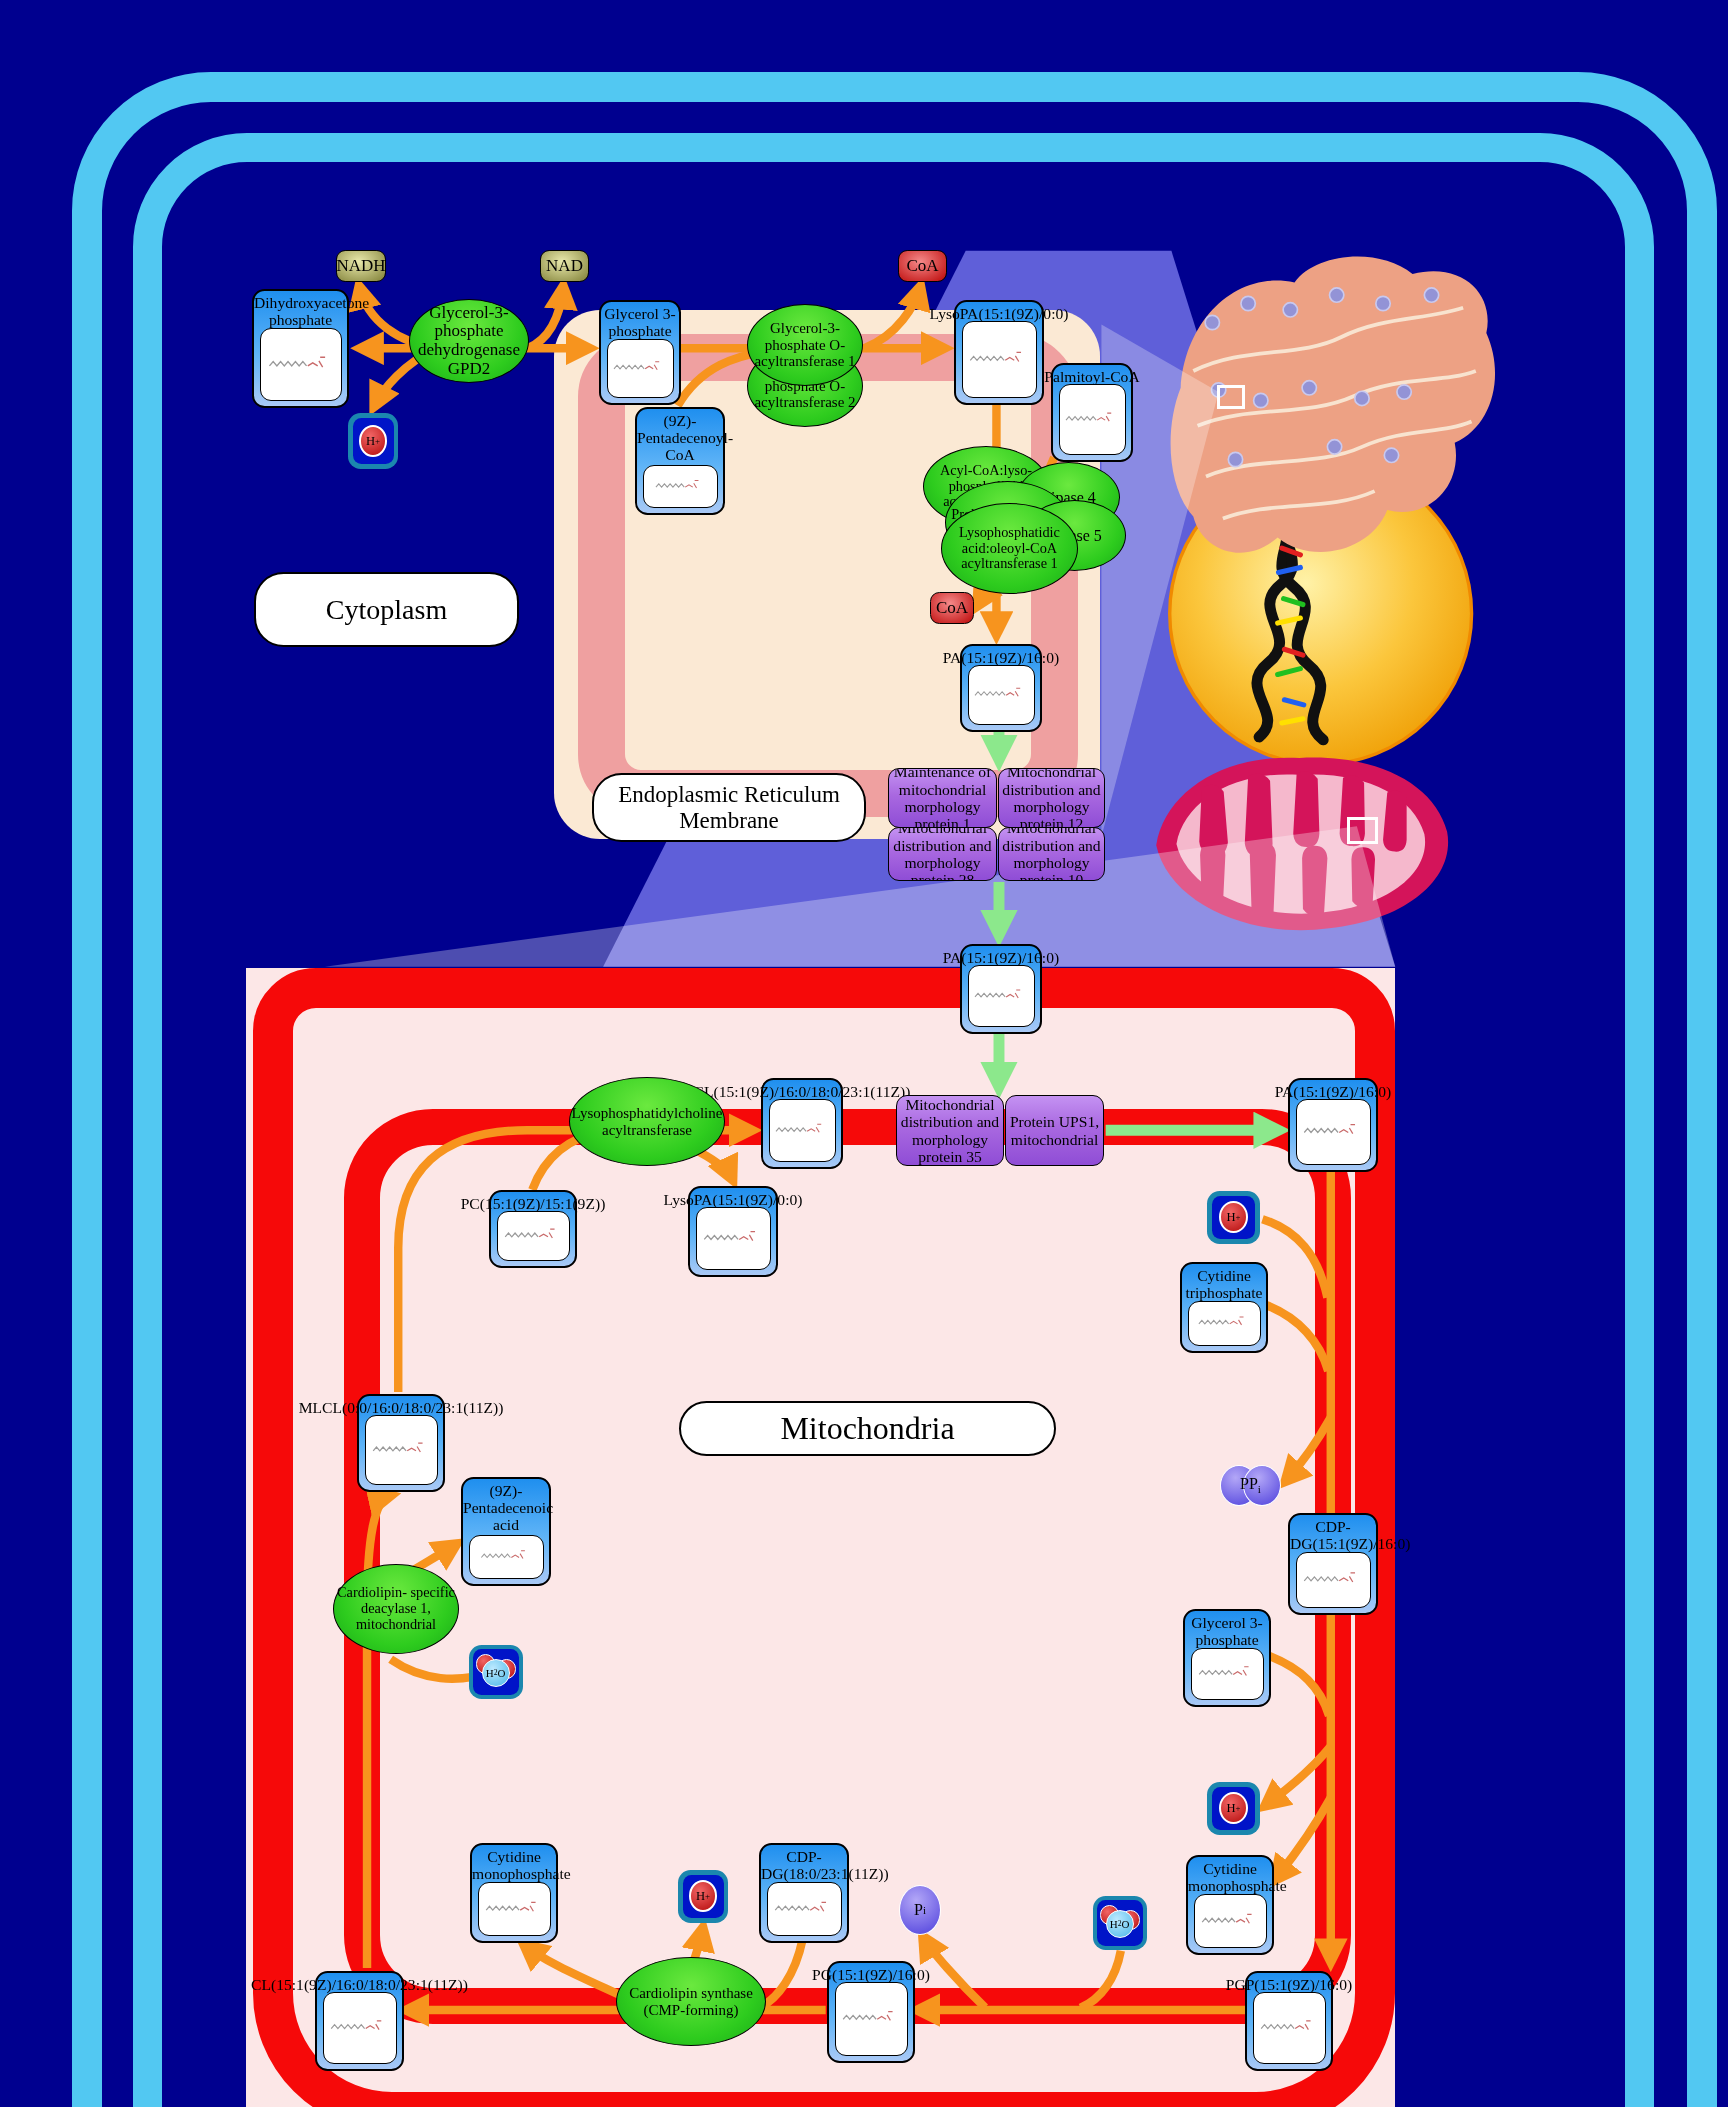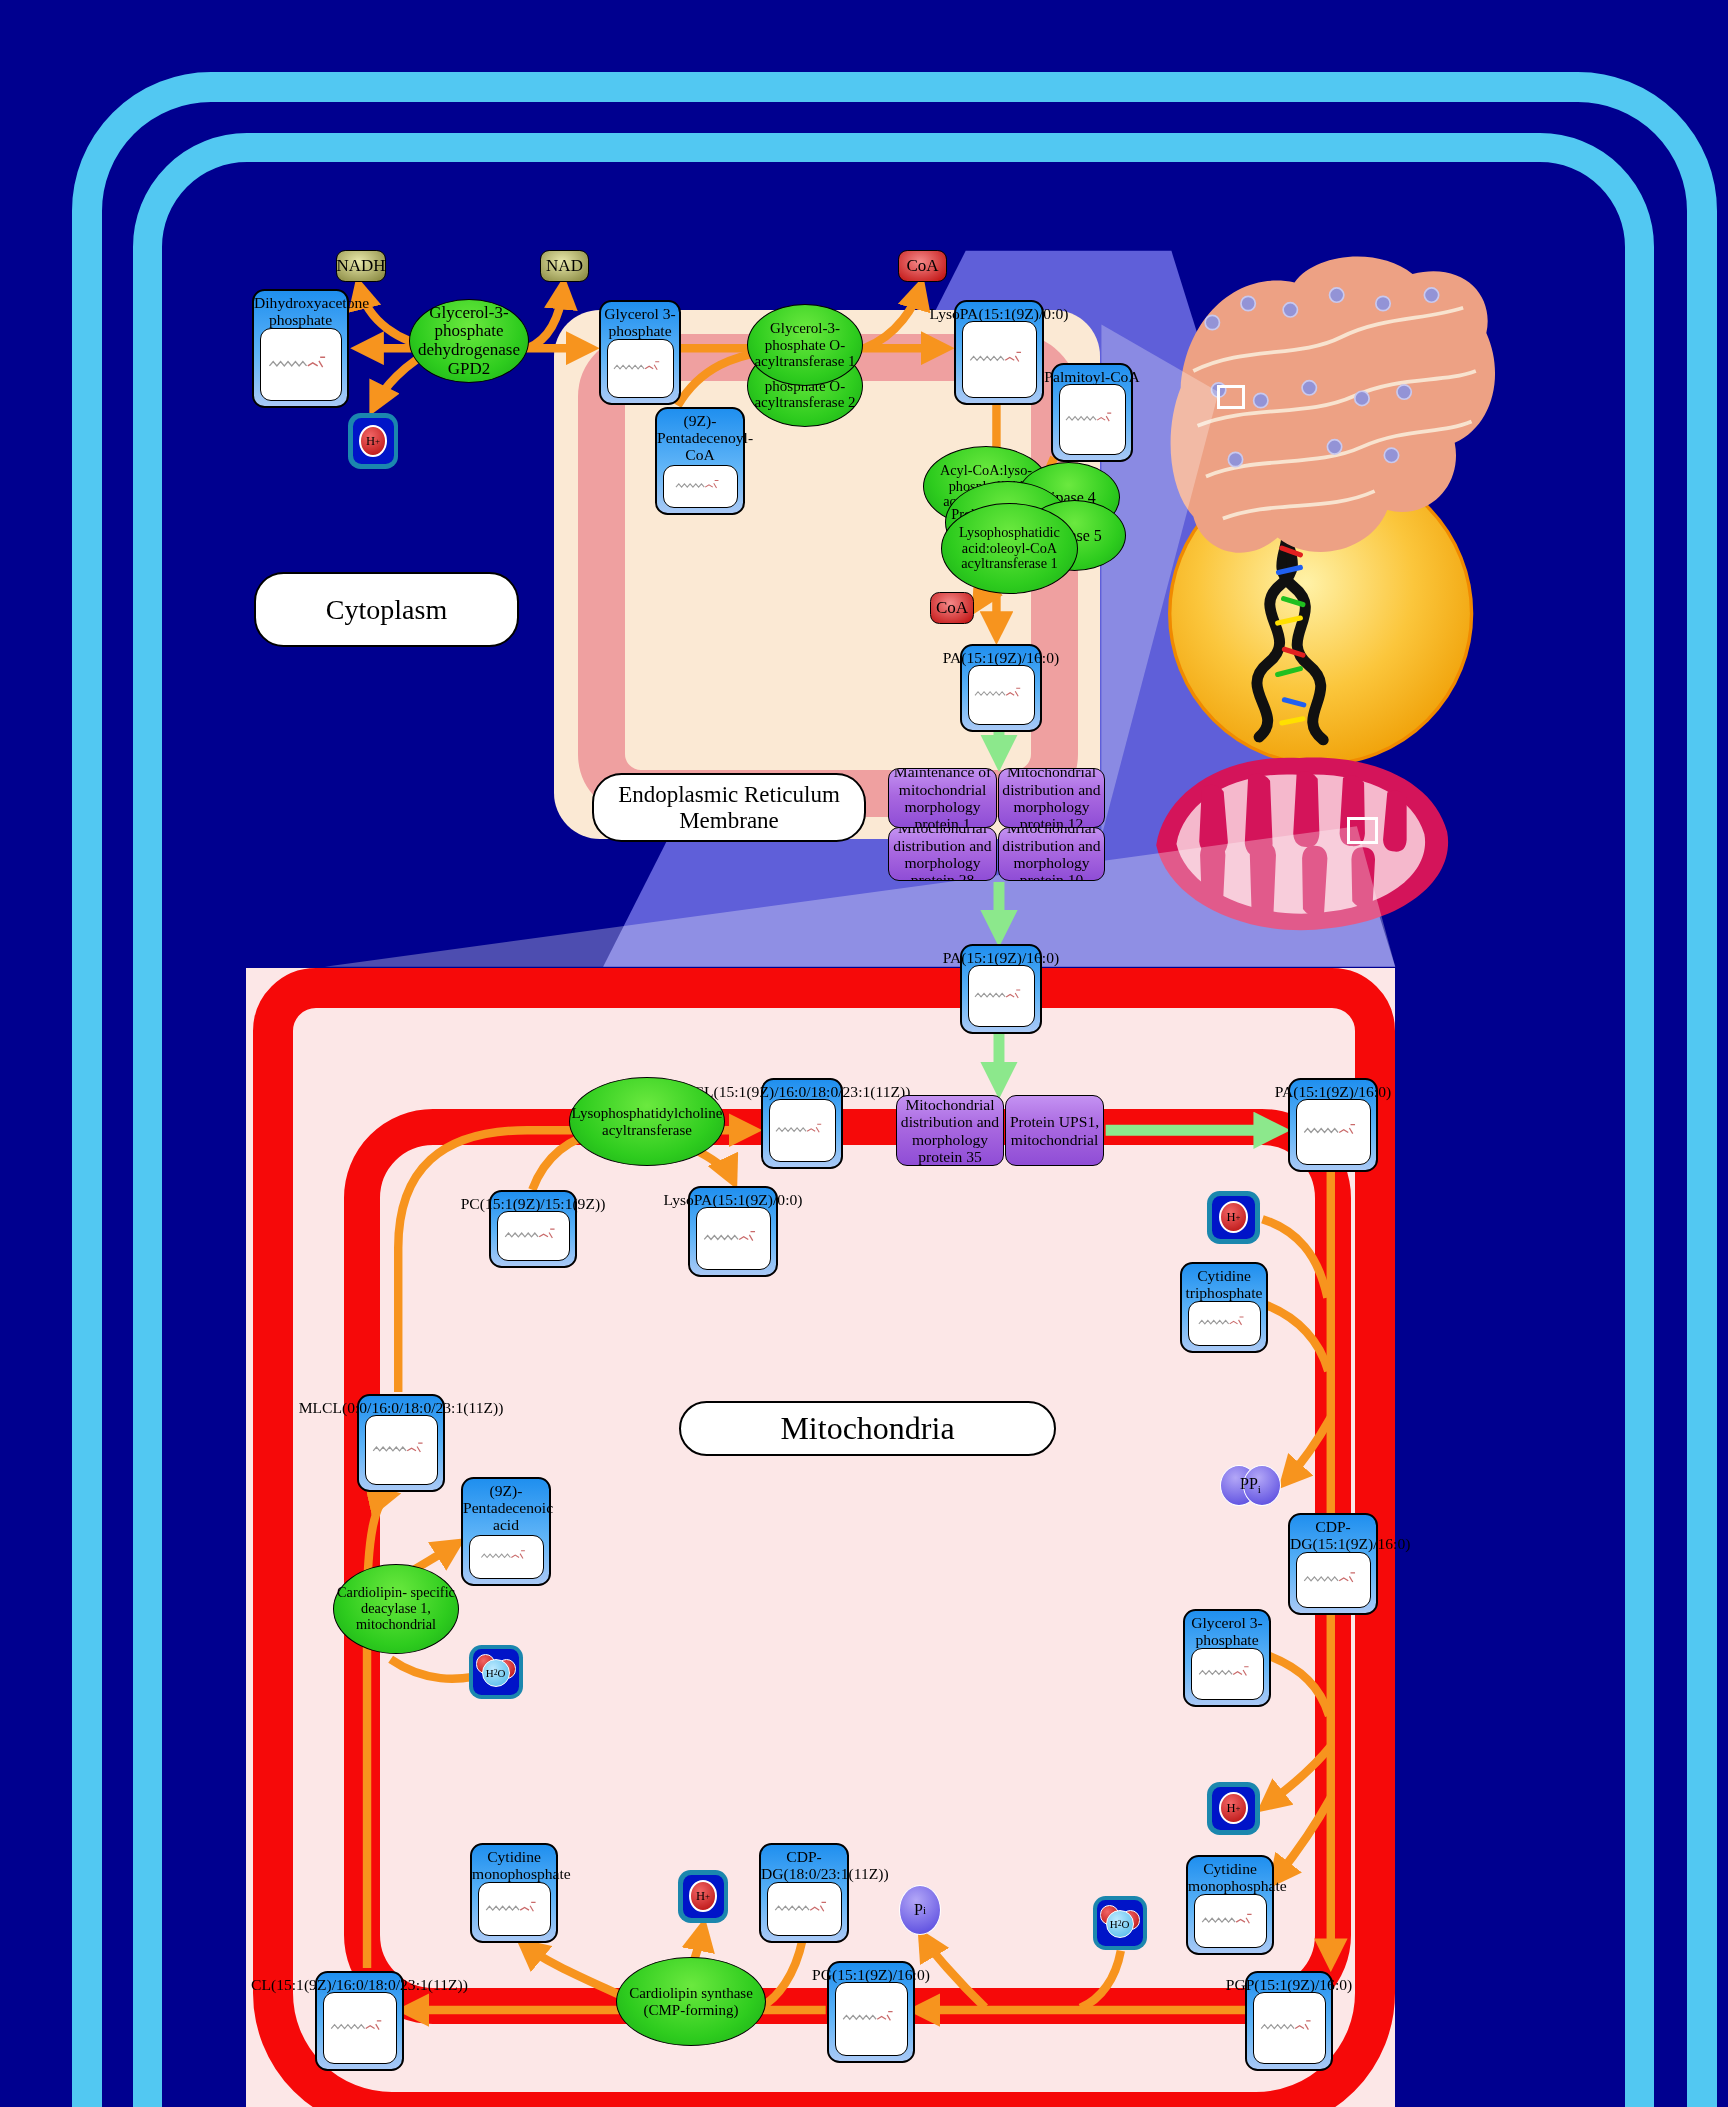--- a/index.html
+++ b/index.html
@@ -219,21 +219,21 @@
     </div>
     <div class="met" style="left: 599px; top: 300px; width: 78px; height: 101px;">
       <div class="met-label wrap">Glycerol 3-phosphate</div>
       <div class="met-panel" style="top: 37px;">
         <svg viewBox="0 0 110 60" width="85%" height="70%">
           <path d="M4 32 l6 -7 6 7 6 -7 6 7 6 -7 6 7 6 -7 6 7 6 -7 6 7" stroke="#9a9a9a" fill="none" stroke-width="2.2"></path>
           <path d="M66 32 l8 -5 8 5 m2 -8 l6 10 m-4 -16 l8 0" stroke="#c96a6a" fill="none" stroke-width="2.2"></path>
         </svg>
       </div>
     </div>
-    <div class="met" style="left: 635px; top: 407px; width: 86px; height: 104px; margin-left: 20px;">
+    <div class="met" style="left: 635px; top: 407px; width: 86px; height: 104px;">
       <div class="met-label wrap">(9Z)- Pentadecenoyl- CoA</div>
       <div class="met-panel" style="top: 56px;">
         <svg viewBox="0 0 110 60" width="85%" height="70%">
           <path d="M4 32 l6 -7 6 7 6 -7 6 7 6 -7 6 7 6 -7 6 7 6 -7 6 7" stroke="#9a9a9a" fill="none" stroke-width="2.2"></path>
           <path d="M66 32 l8 -5 8 5 m2 -8 l6 10 m-4 -16 l8 0" stroke="#c96a6a" fill="none" stroke-width="2.2"></path>
         </svg>
       </div>
     </div>
     <div class="met" style="left: 954px; top: 300px; width: 86px; height: 101px;">
       <div class="met-label">LysoPA(15:1(9Z)/0:0)</div>

